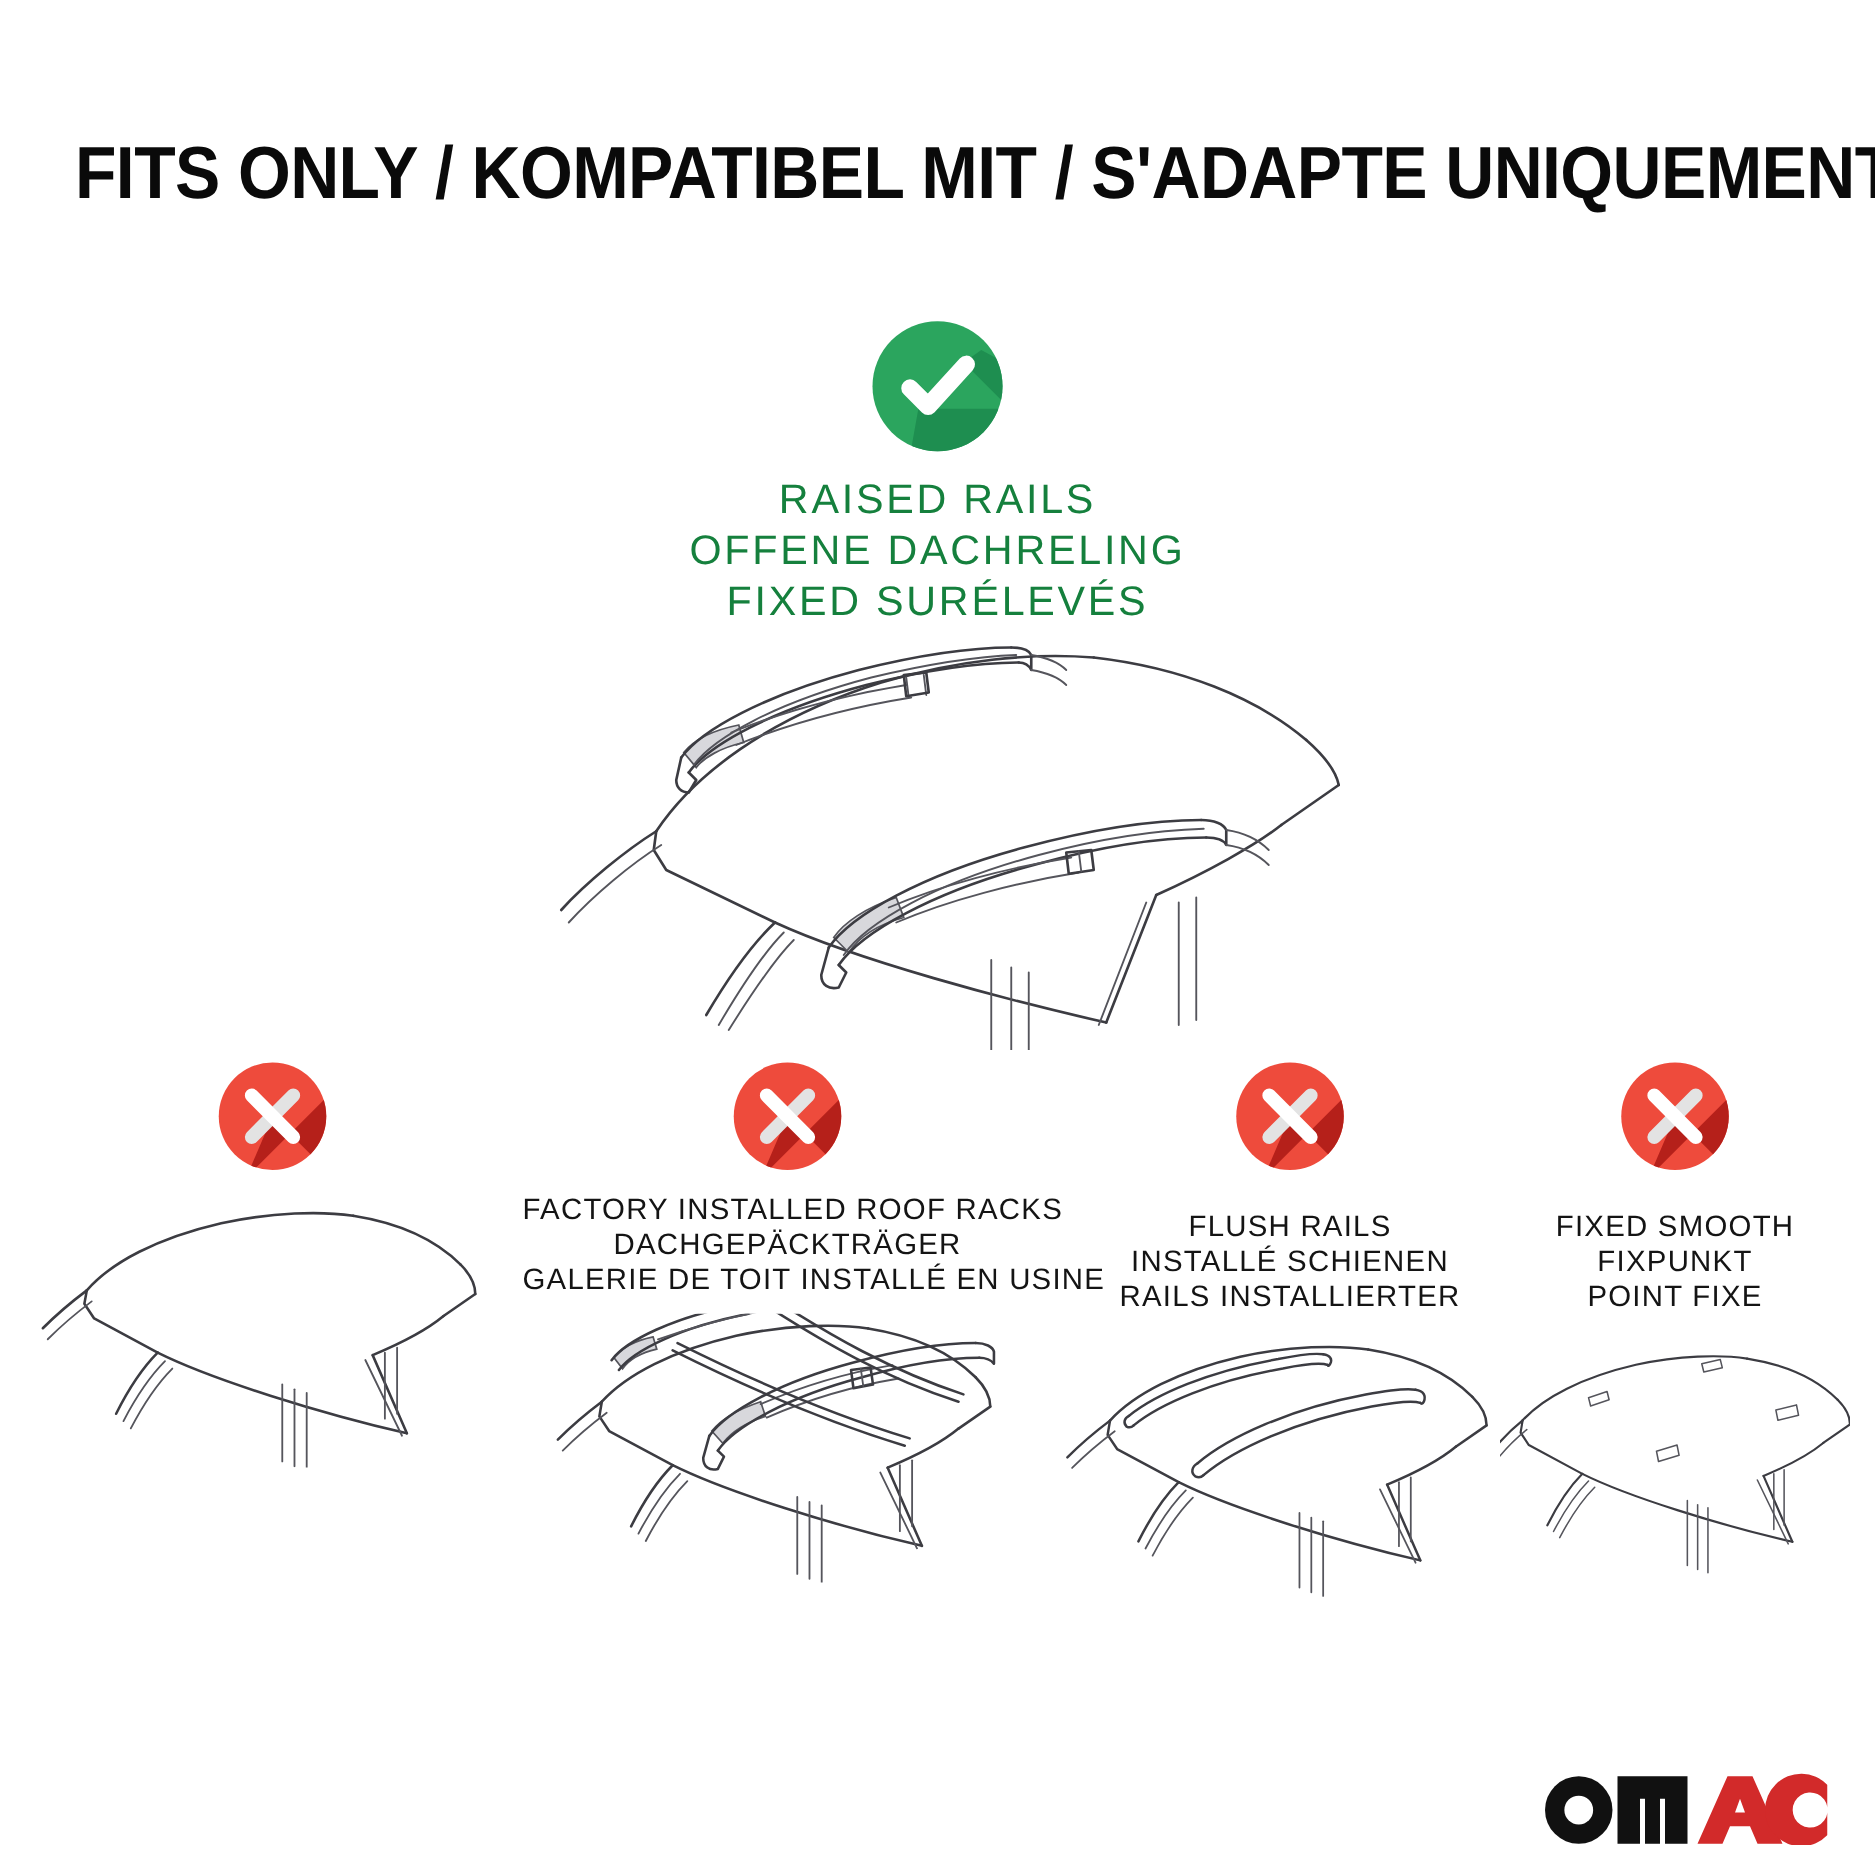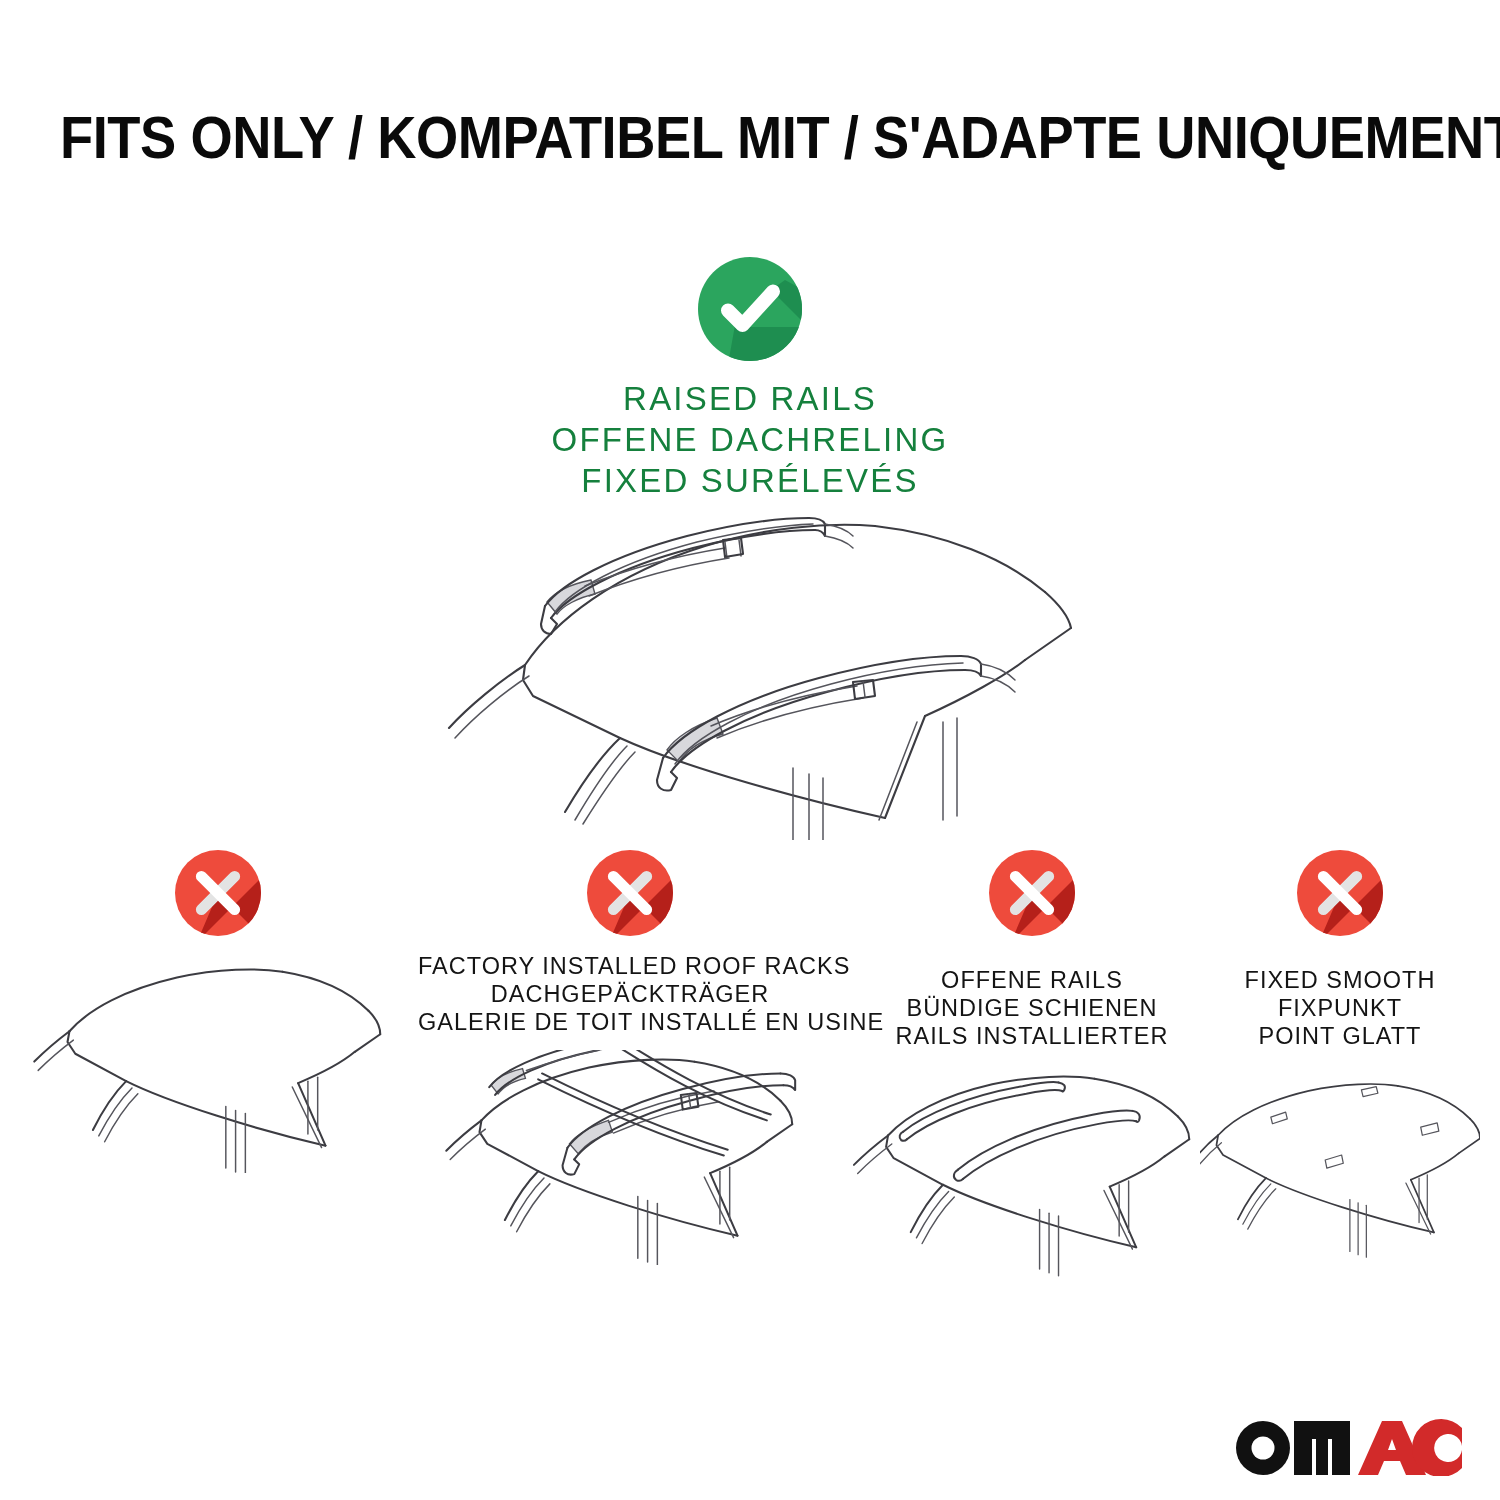--- a/index.html
+++ b/index.html
@@ -303,22 +303,22 @@
             <polygon points="47,47 96,96 96,26 26,96" fill="#B5201A"></polygon>
           </g>
           <g clip-path="url(#cc2)">
             <rect x="41.5" y="18" width="11" height="58" rx="5.5" fill="#E3E3E3" transform="rotate(45 47 47)"></rect>
           </g>
           <rect x="41.5" y="18" width="11" height="58" rx="5.5" fill="#FFFFFF" transform="rotate(-45 47 47)"></rect>
         </svg>
       </span>
     </div>
     <div class="labels">
-      <div>OFFENE RAILS</div>
-      <div>BÜNDIGE SCHIENEN</div>
+      <div>FLUSH RAILS</div>
+      <div>INSTALLÉ SCHIENEN</div>
       <div>RAILS INSTALLIERTER</div>
     </div>
     <div class="roof">
       <svg viewBox="0 0 380 220" xmlns="http://www.w3.org/2000/svg">
         <path class="stroke" d="M38 72 C58 50 96 30 148 18 C190 9 230 8 256 12"></path>
         <path class="stroke" d="M38 72 L36 84 L44 96 L96 124"></path>
         <path class="stroke" d="M96 124 C140 146 230 174 300 190"></path>
         <path class="stroke" d="M256 12 C294 18 324 32 344 52"></path>
         <path class="stroke" d="M344 52 C352 60 356 68 356 76"></path>
         <path class="stroke" d="M356 76 L330 94"></path>
@@ -365,21 +365,21 @@
           <g clip-path="url(#cc3)">
             <rect x="41.5" y="18" width="11" height="58" rx="5.5" fill="#E3E3E3" transform="rotate(45 47 47)"></rect>
           </g>
           <rect x="41.5" y="18" width="11" height="58" rx="5.5" fill="#FFFFFF" transform="rotate(-45 47 47)"></rect>
         </svg>
       </span>
     </div>
     <div class="labels">
       <div>FIXED SMOOTH</div>
       <div>FIXPUNKT</div>
-      <div>POINT GLATT</div>
+      <div>POINT FIXE</div>
     </div>
     <div class="roof">
       <svg viewBox="0 0 340 220" xmlns="http://www.w3.org/2000/svg">
         <path class="stroke" d="M22 66 C42 44 80 24 132 12 C174 3 214 2 240 6"></path>
         <path class="stroke" d="M22 66 L20 78 L28 90 L80 118"></path>
         <path class="stroke" d="M80 118 C124 140 214 168 284 184"></path>
         <path class="stroke" d="M240 6 C278 12 308 26 328 46"></path>
         <path class="stroke" d="M328 46 C336 54 340 62 340 70"></path>
         <path class="stroke" d="M340 70 L314 88"></path>
         <path class="stroke" d="M314 88 C302 98 280 110 256 120"></path>

